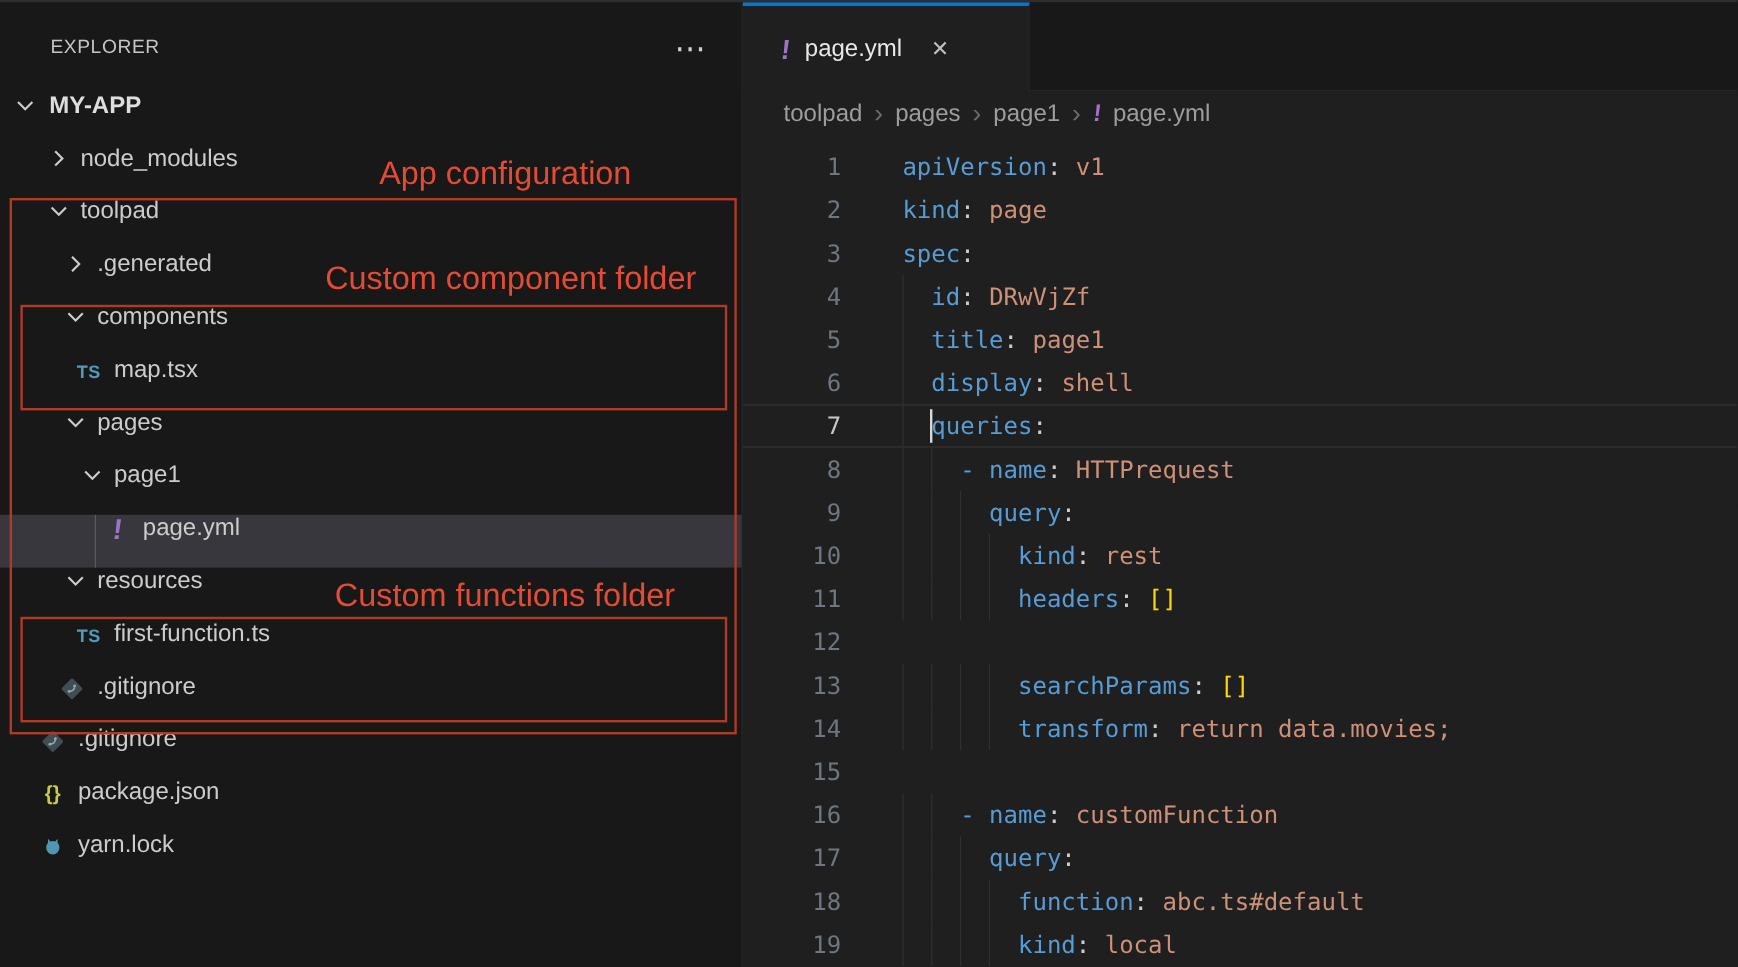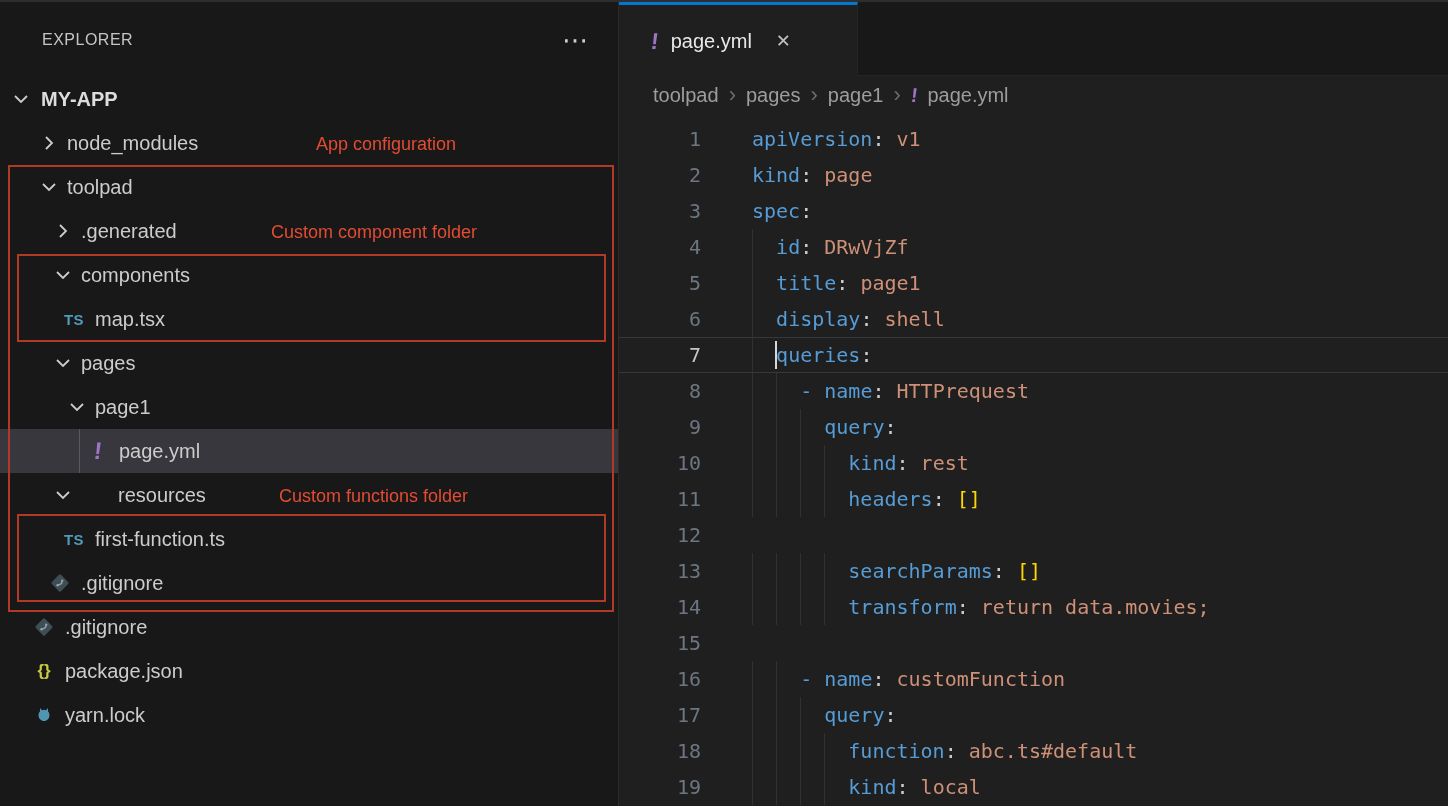--- a/index.html
+++ b/index.html
@@ -11,37 +11,37 @@
   html,body{width:1448px;height:806px;overflow:hidden;background:#1f1f1f;}
   body{font-family:"Liberation Sans",sans-serif;color:#cccccc;}
   .app{position:relative;width:1448px;height:806px;display:flex;border-top:2px solid #2e2e2e;}
 
   
   .sidebar{position:relative;width:619px;height:100%;background:var(--c-side-bg);flex:none;border-right:1px solid #2b2b2b;}
   .sb-header{height:75px;display:flex;align-items:center;padding:0 30px 0 42px;justify-content:space-between;}
   .sb-title{font-size:16px;letter-spacing:.5px;color:#c5c5c5;}
   .sb-more{margin-left:auto;font-size:26px;color:#cfcfcf;line-height:20px;cursor:pointer;}
   .tree{position:relative;}
-  .row{position:relative;height:44px;display:flex;align-items:center;font-size:20px;color:#cccccc;cursor:pointer;}
+  .row{position:relative;height:44px;display:flex;align-items:flex-start;font-size:20px;color:#cccccc;cursor:pointer;}
   .row.sel{background:var(--c-sel);}
   .row .lab{margin-left:7px;white-space:nowrap;}
   .row.root .lab{font-weight:bold;color:#dddddd;margin-left:9px;}
   .chev{flex:none;width:22px;height:22px;display:flex;align-items:center;justify-content:center;}
   .fic{flex:none;width:28px;height:26px;display:flex;align-items:center;justify-content:center;}
   .ic-ts{font-size:15px;font-weight:bold;color:#519aba;letter-spacing:.5px;}
   .ic-json{font-size:17px;font-weight:bold;color:#cbcb41;}
   .ic-yaml{font-size:24px;font-weight:bold;color:#a074c4;transform:skewX(-7deg);}
   .tree-guide{position:absolute;left:79px;top:0;bottom:0;width:1px;background:#5a5a5a;}
 
   
   .box{position:absolute;border:2px solid var(--c-annot-border);pointer-events:none;z-index:3;}
   .box-outer{left:8px;top:163px;width:606px;height:447px;}
   .box-components{left:17px;top:252px;width:589px;height:88px;}
   .box-resources{left:17px;top:512px;width:589px;height:88px;}
-  .annot{position:absolute;z-index:4;color:var(--c-annot-text);font-size:18px;white-space:nowrap;pointer-events:none;}
+  .annot{position:absolute;z-index:4;color:var(--c-annot-text);font-size:27px;white-space:nowrap;pointer-events:none;}
   .annot-1{left:316px;top:120px;height:44px;line-height:44px;}
   .annot-2{left:271px;top:208px;height:44px;line-height:44px;}
   .annot-3{left:279px;top:472px;height:44px;line-height:44px;}
 
   
   .editor-area{position:relative;flex:1;background:var(--c-editor-bg);display:flex;flex-direction:column;}
   .tabbar{position:relative;height:74px;background:var(--c-side-bg);border-bottom:1px solid #252526;display:flex;flex:none;}
   .tab{position:relative;z-index:1;height:75px;width:239px;background:var(--c-editor-bg);border-top:3px solid var(--c-accent);border-right:1px solid #252526;display:flex;align-items:center;padding-left:32px;cursor:pointer;}
   .tab .ic-yaml{font-size:23px;}
   .tab-label{font-size:20px;color:#e8e8e8;margin-left:12px;}
@@ -136,21 +136,21 @@
           </span>
           <span class="lab">page1</span>
         </div>
         <div class="row sel" style="padding-left: 84px;">
           <i class="tree-guide"></i>
           <span class="fic">
             <span class="ic-yaml">!</span>
           </span>
           <span class="lab">page.yml</span>
         </div>
-        <div class="row" style="padding-left: 52px; gap: 37px;">
+        <div class="row" style="padding-left: 52px;">
           <span class="chev">
             <svg width="22" height="22" viewBox="0 0 22 22">
               <path d="M5 8 l6 6 l6 -6" fill="none" stroke="#cccccc" stroke-width="1.8"></path>
             </svg>
           </span>
           <span class="lab">resources</span>
         </div>
         <div class="row" style="padding-left: 60px;">
           <span class="fic">
             <span class="ic-ts">TS</span>

